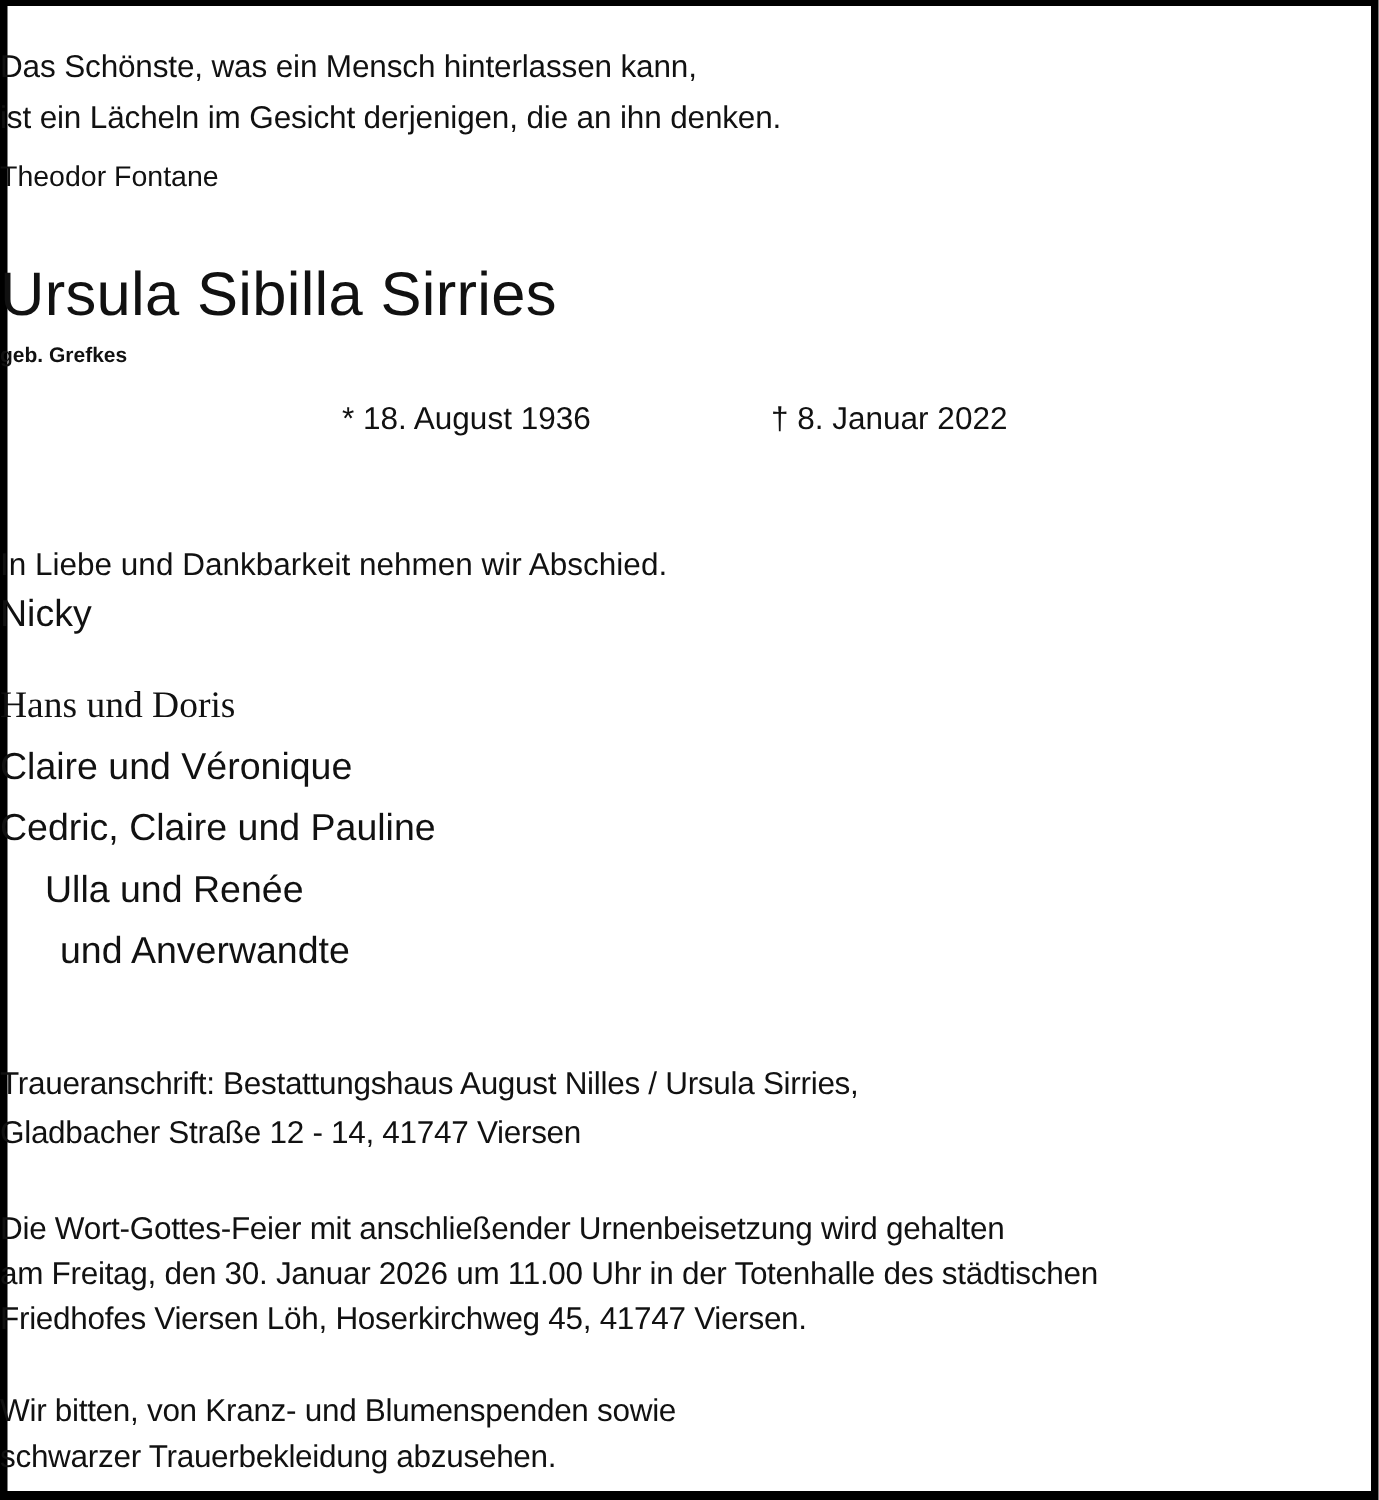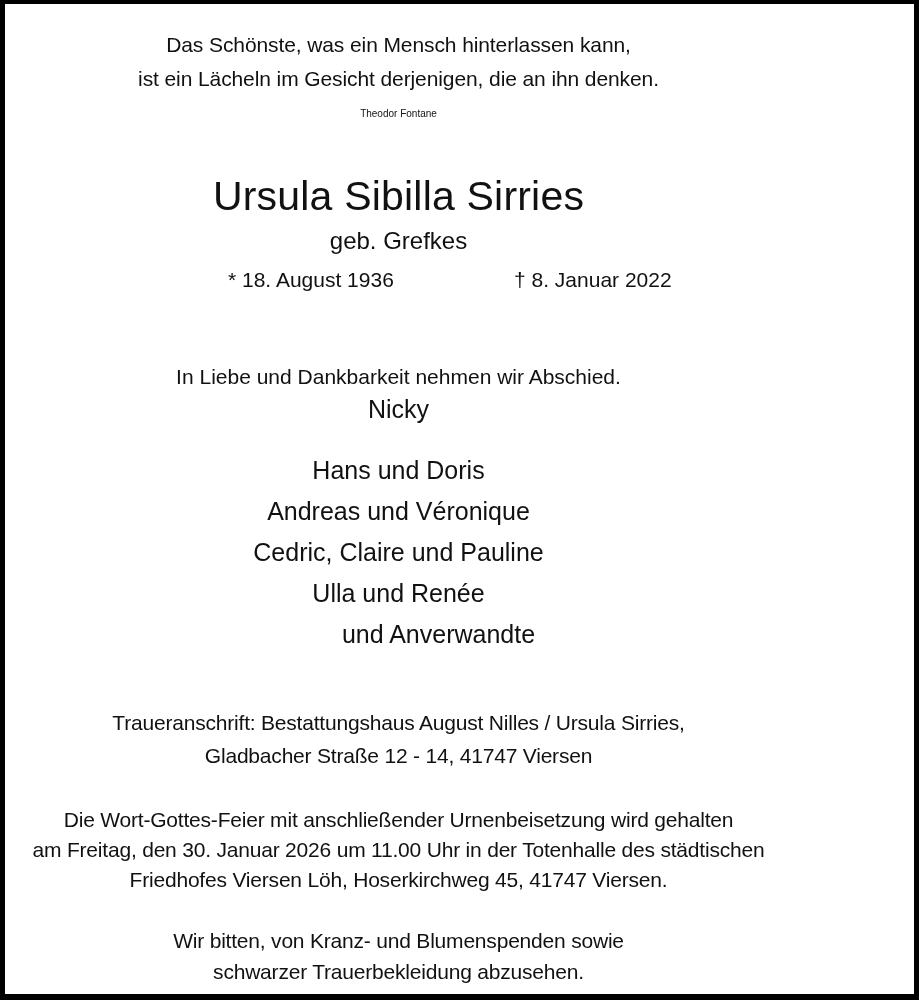--- a/index.html
+++ b/index.html
@@ -22,30 +22,30 @@
       border-top: 4px solid #000;
       border-left: 5px solid #000;
       border-right: 5px solid #000;
       border-bottom: 6px solid #000;
       background: #fff;
     }
     .line {
       position: absolute;
       left: 0;
       width: 797px;
-      text-align: center;
+      text-align: left;
       color: #111;
       font-family: "Liberation Sans", sans-serif;
       white-space: nowrap;
       line-height: 1;
     }
     .quote { font-size: 21px; letter-spacing: -0.1px; }
-    .author { font-size: 10px; }
+    .author { font-size: 19px; }
     .name { font-size: 41px; letter-spacing: 0.2px; }
-    .maiden { font-size: 24px; }
+    .maiden { font-size: 14px; font-weight: bold; }
     .dates { font-size: 21px; }
     .dates .birth { position: absolute; left: 228px; }
     .dates .death { position: absolute; left: 514px; }
     .farewell { font-size: 21px; }
     .mourner { font-size: 25px; }
     .body { font-size: 21px; letter-spacing: -0.2px; margin-top: 10px; }
   </style>
 </head>
 <body>
 
@@ -58,24 +58,24 @@
 <div class="line name" style="top:176px;">Ursula Sibilla Sirries</div>
 <div class="line maiden" style="top:229px;">geb. Grefkes</div>
 <div class="line dates" style="top:269px;">
   <span class="birth">* 18. August 1936</span>
   <span class="death">† 8. Januar 2022</span>
 </div>
 
 <div class="line farewell" style="top:366px;">In Liebe und Dankbarkeit nehmen wir Abschied.</div>
 
 <div class="line mourner" style="top:397px;">Nicky</div>
-<div class="line mourner" style="top:458px;">Hans und Doris</div>
-<div class="line mourner" style="top:499px;">Andreas und Véronique</div>
+<div class="line mourner" style="top:458px;font-family:Liberation Serif, serif;">Hans und Doris</div>
+<div class="line mourner" style="top:499px;">Claire und Véronique</div>
 <div class="line mourner" style="top:540px;">Cedric, Claire und Pauline</div>
-<div class="line mourner" style="top:581px;">Ulla und Renée</div>
+<div class="line mourner" style="top:581px;padding-left:30px;">Ulla und Renée</div>
 <div class="line mourner" style="top:622px;margin-left:40px;">und Anverwandte</div>
 
 <div class="line body" style="top:702px;">Traueranschrift: Bestattungshaus August Nilles / Ursula Sirries,</div>
 <div class="line body" style="top:735px;">Gladbacher Straße 12 - 14, 41747 Viersen</div>
 
 <div class="line body" style="top:799px;">Die Wort-Gottes-Feier mit anschließender Urnenbeisetzung wird gehalten</div>
 <div class="line body" style="top:829px;">am Freitag, den 30. Januar 2026 um 11.00 Uhr in der Totenhalle des städtischen</div>
 <div class="line body" style="top:859px;">Friedhofes Viersen Löh, Hoserkirchweg 45, 41747 Viersen.</div>
 
 <div class="line body" style="top:920px;">Wir bitten, von Kranz- und Blumenspenden sowie</div>

